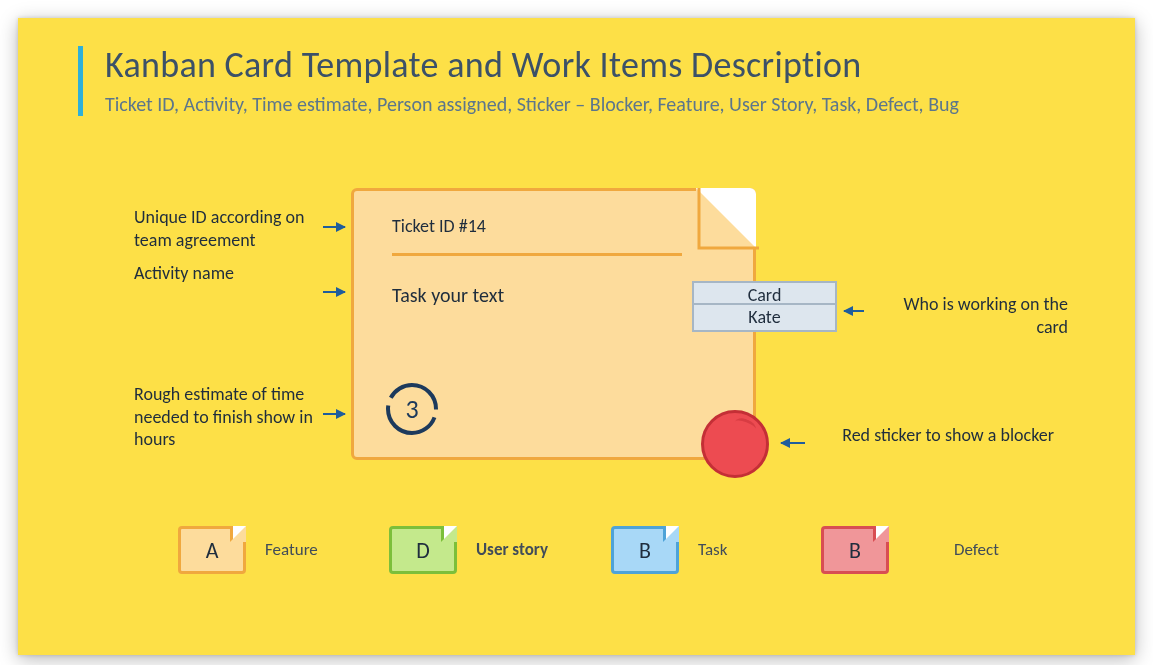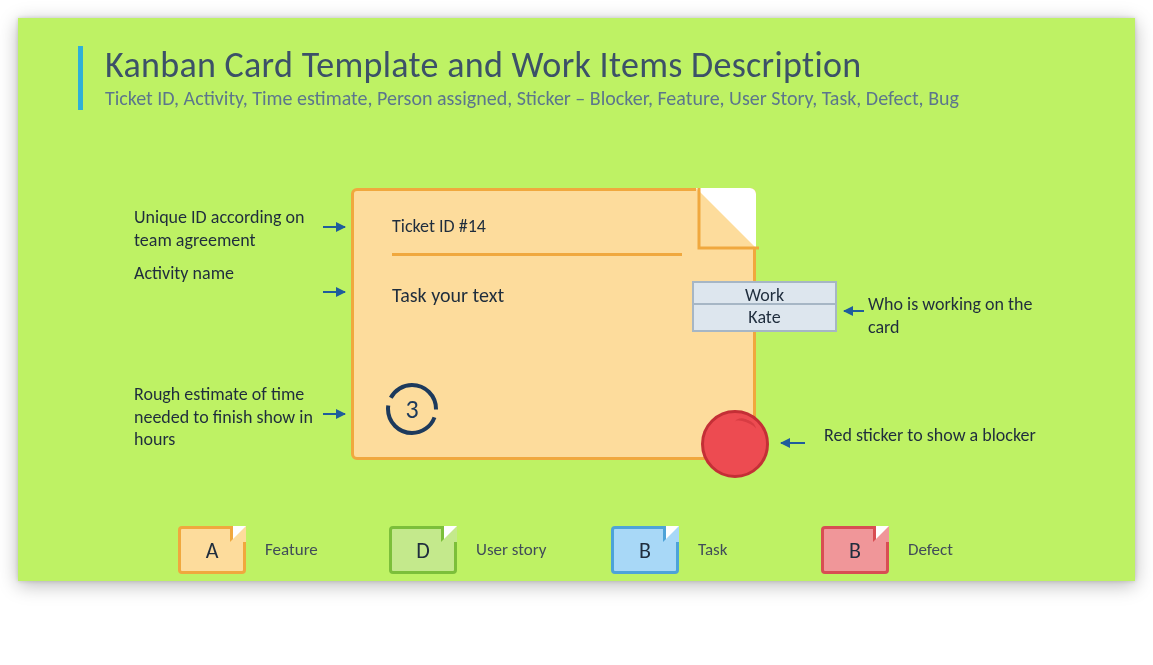--- a/index.html
+++ b/index.html
@@ -6,40 +6,41 @@
   body {
     font-family: "Segoe UI", "Calibri", Arial, sans-serif;
     background: #fff;
     width: 1153px;
     height: 665px;
     position: relative;
   }
   .slide {
     position: absolute;
     top: 18px; left: 18px;
-    width: 1117px; height: 563px;
-    background: #bef264;
+    width: 1117px; height: 637px;
+    background: #fde047;
     box-shadow: 0 4px 18px rgba(0,0,0,0.28), 0 0 4px rgba(0,0,0,0.15);
   }
   .header {
     position: absolute;
     top: 28px; left: 60px;
     border-left: 5px solid #2fb0d8;
     padding-left: 22px;
   }
   .title {
     font-size: 36px;
     font-weight: 400;
     color: #3c5168;
     letter-spacing: 0.3px;
     line-height: 1.1;
   }
   .subtitle {
     font-size: 20px;
     color: #5c768c;
+    margin-top: 6px;
     font-weight: 400;
   }
 
   
   .card {
     position: absolute;
     top: 170px; left: 333px;
     width: 405px; height: 272px;
     background: #fddc9c;
     border: 3px solid #f0a83e;
@@ -127,21 +128,21 @@
   }
 
   
   .label {
     position: absolute;
     font-size: 18px;
     color: #1f2d3d;
     text-align: left;
     line-height: 1.25;
   }
-  .label.right { text-align: left; }
+  .label.right { text-align: right; }
   .l1 { top: 188px; left: 116px; width: 182px; }
   .l2 { top: 244px; left: 116px; width: 182px; }
   .l3 { top: 365px; left: 116px; width: 182px; }
   .l4 { top: 275px; left: 850px; width: 200px; }
   .l5 { top: 406px; left: 794px; width: 230px; margin-left: 12px; }
 
   
   .arrow {
     position: absolute;
     height: 2px;
@@ -215,23 +216,23 @@
   .lc2 .legend-fold-border { border-color:#7cbf3a; }
   .lc3 .legend-fold-border { border-color:#4ea3d8; }
   .lc4 .legend-fold-border { border-color:#d84e53; }
 
   .legend-label {
     position:absolute;
     font-size:17px;
     color:#414c59;
   }
   .ll1 { top: 521px; left: 247px; }
-  .ll2 { top: 521px; left: 458px; }
+  .ll2 { top: 521px; left: 458px; font-weight: bold; }
   .ll3 { top: 521px; left: 680px; }
-  .ll4 { top: 521px; left: 890px; }
+  .ll4 { top: 521px; left: 936px; }
 
   
   .card-corner {
     position:absolute;
     top:-3px; right:-3px;
     width:60px; height:60px;
     overflow:visible;
   }
   .card-corner svg { position:absolute; top:0; left:0; }
 </style>
@@ -257,21 +258,21 @@
     <div class="card-underline"></div>
     <div class="card-body">Task your text</div>
     <div class="estimate">
       <svg viewBox="0 0 56 56">
         <circle cx="28" cy="28" r="24" fill="none" stroke="#1d3a5c" stroke-width="4" stroke-dasharray="38 8 70 8 30" transform="rotate(-90 28 28)"></circle>
       </svg>
       <div class="estimate-num">3</div>
     </div>
   </div>
 
-  <div class="assignee a1">Work</div>
+  <div class="assignee a1">Card</div>
   <div class="assignee a2">Kate</div>
 
   <div class="blocker"></div>
 
   <div class="label l1">Unique ID according on team agreement</div>
   <div class="label l2">Activity name</div>
   <div class="label l3">Rough estimate of time needed to finish show in hours</div>
 
   <div class="label right l4">Who is working on the card</div>
   <div class="label right l5">Red sticker to show a blocker</div>

